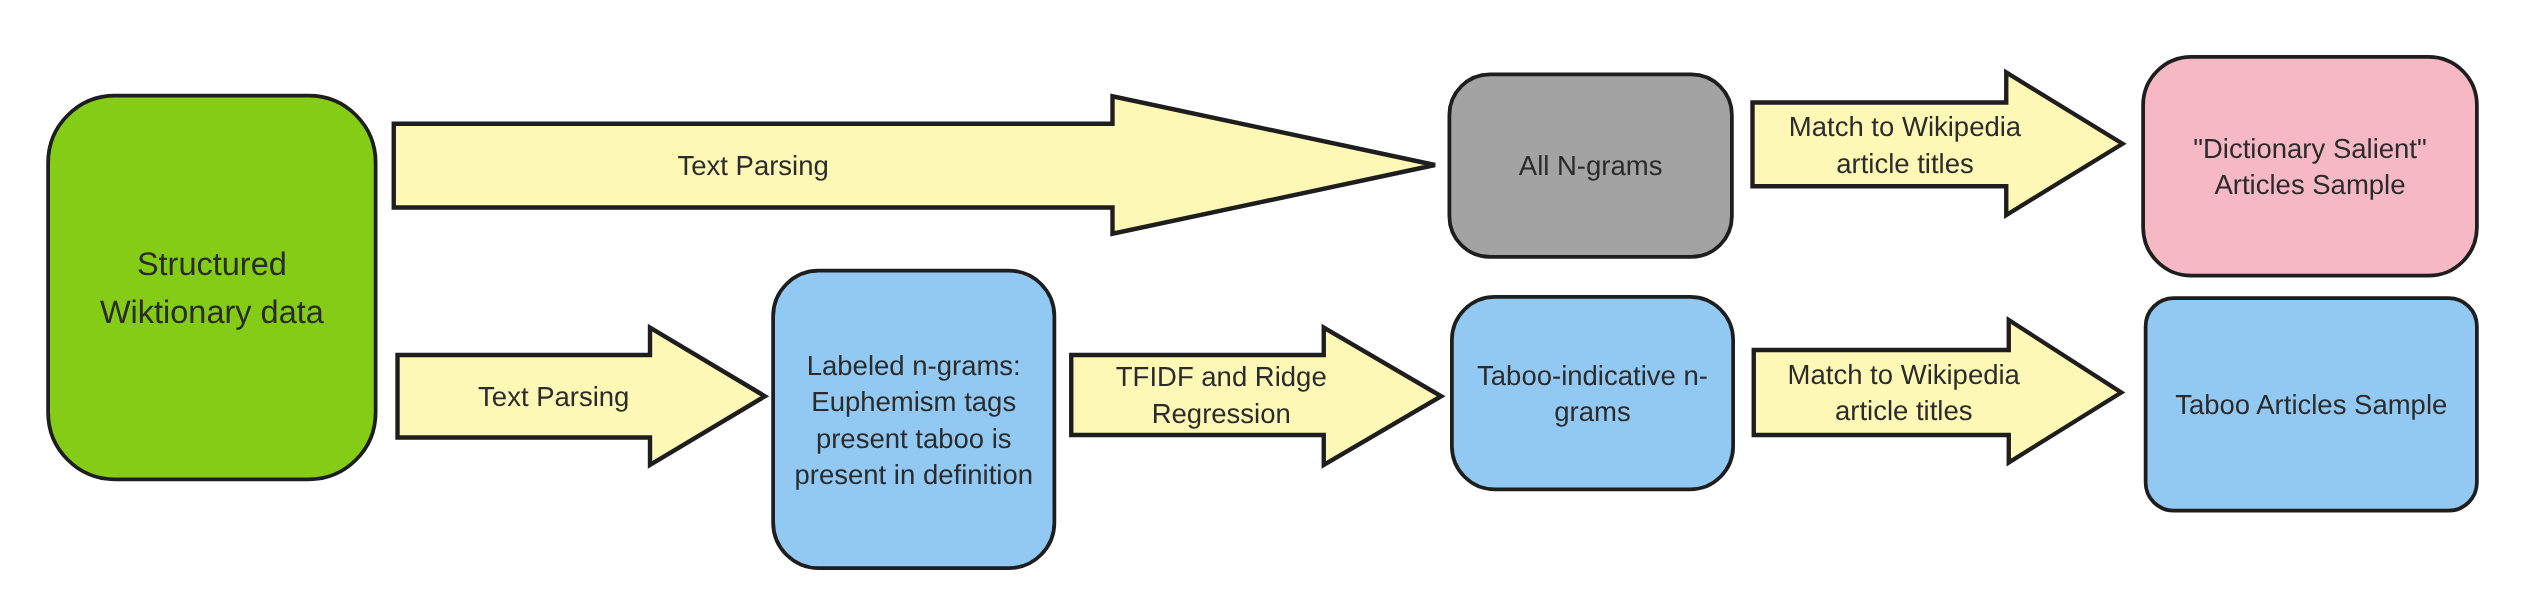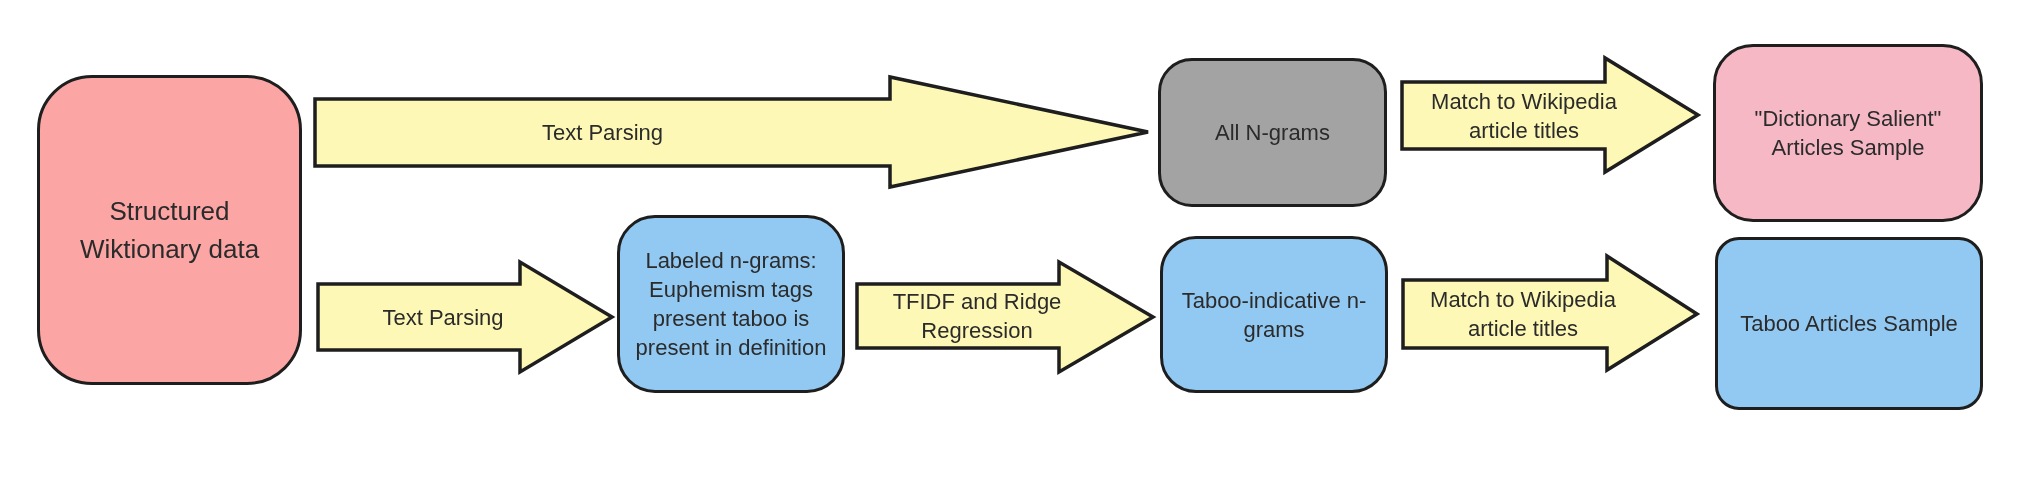--- a/index.html
+++ b/index.html
@@ -52,21 +52,21 @@
   }
   .node-all-ngrams {
     left: 1158px; top: 58px; width: 229px; height: 149px;
     border-radius: 34px;
   }
   .node-dictionary-salient {
     left: 1713px; top: 44px; width: 270px; height: 178px;
     border-radius: 40px;
   }
   .node-labeled-ngrams {
-    left: 617px; top: 215px; width: 228px; height: 178px;
+    left: 617px; top: 215px; width: 228px; height: 241px;
     border-radius: 38px;
   }
   .node-taboo-indicative {
     left: 1160px; top: 236px; width: 228px; height: 157px;
     border-radius: 36px;
   }
   .node-taboo-articles {
     left: 1715px; top: 237px; width: 268px; height: 173px;
     border-radius: 24px;
   }
@@ -93,21 +93,21 @@
 <div class="canvas">
 
   <svg class="arrows-layer" viewBox="0 0 2026 493" xmlns="http://www.w3.org/2000/svg" aria-hidden="true">
     <polygon points="315,99 890,99 890,77 1148,132 890,187 890,166 315,166" fill="#FDF8B5"></polygon>
     <polygon points="1402,82 1605,82 1605,58 1698,115 1605,172 1605,149 1402,149" fill="#FDF8B5"></polygon>
     <polygon points="318,284 520,284 520,262 612,317 520,372 520,350 318,350" fill="#FDF8B5"></polygon>
     <polygon points="857,284 1059,284 1059,262 1153,317 1059,372 1059,348 857,348" fill="#FDF8B5"></polygon>
     <polygon points="1403,280 1607,280 1607,256 1697,314 1607,370 1607,348 1403,348" fill="#FDF8B5"></polygon>
   </svg>
 
-  <div class="node node-source" style="background: #fca5a5;">
+  <div class="node node-source" style="background: #84cc16;">
     <span class="line">Structured</span>
     <span class="line">Wiktionary data</span>
   </div>
 
   <div class="node node-all-ngrams" style="background: #a3a3a3;">
     <span class="line">All N-grams</span>
   </div>
 
   <div class="node node-dictionary-salient" style="background: rgb(245, 184, 196);">
     <span class="line">"Dictionary Salient"</span>

